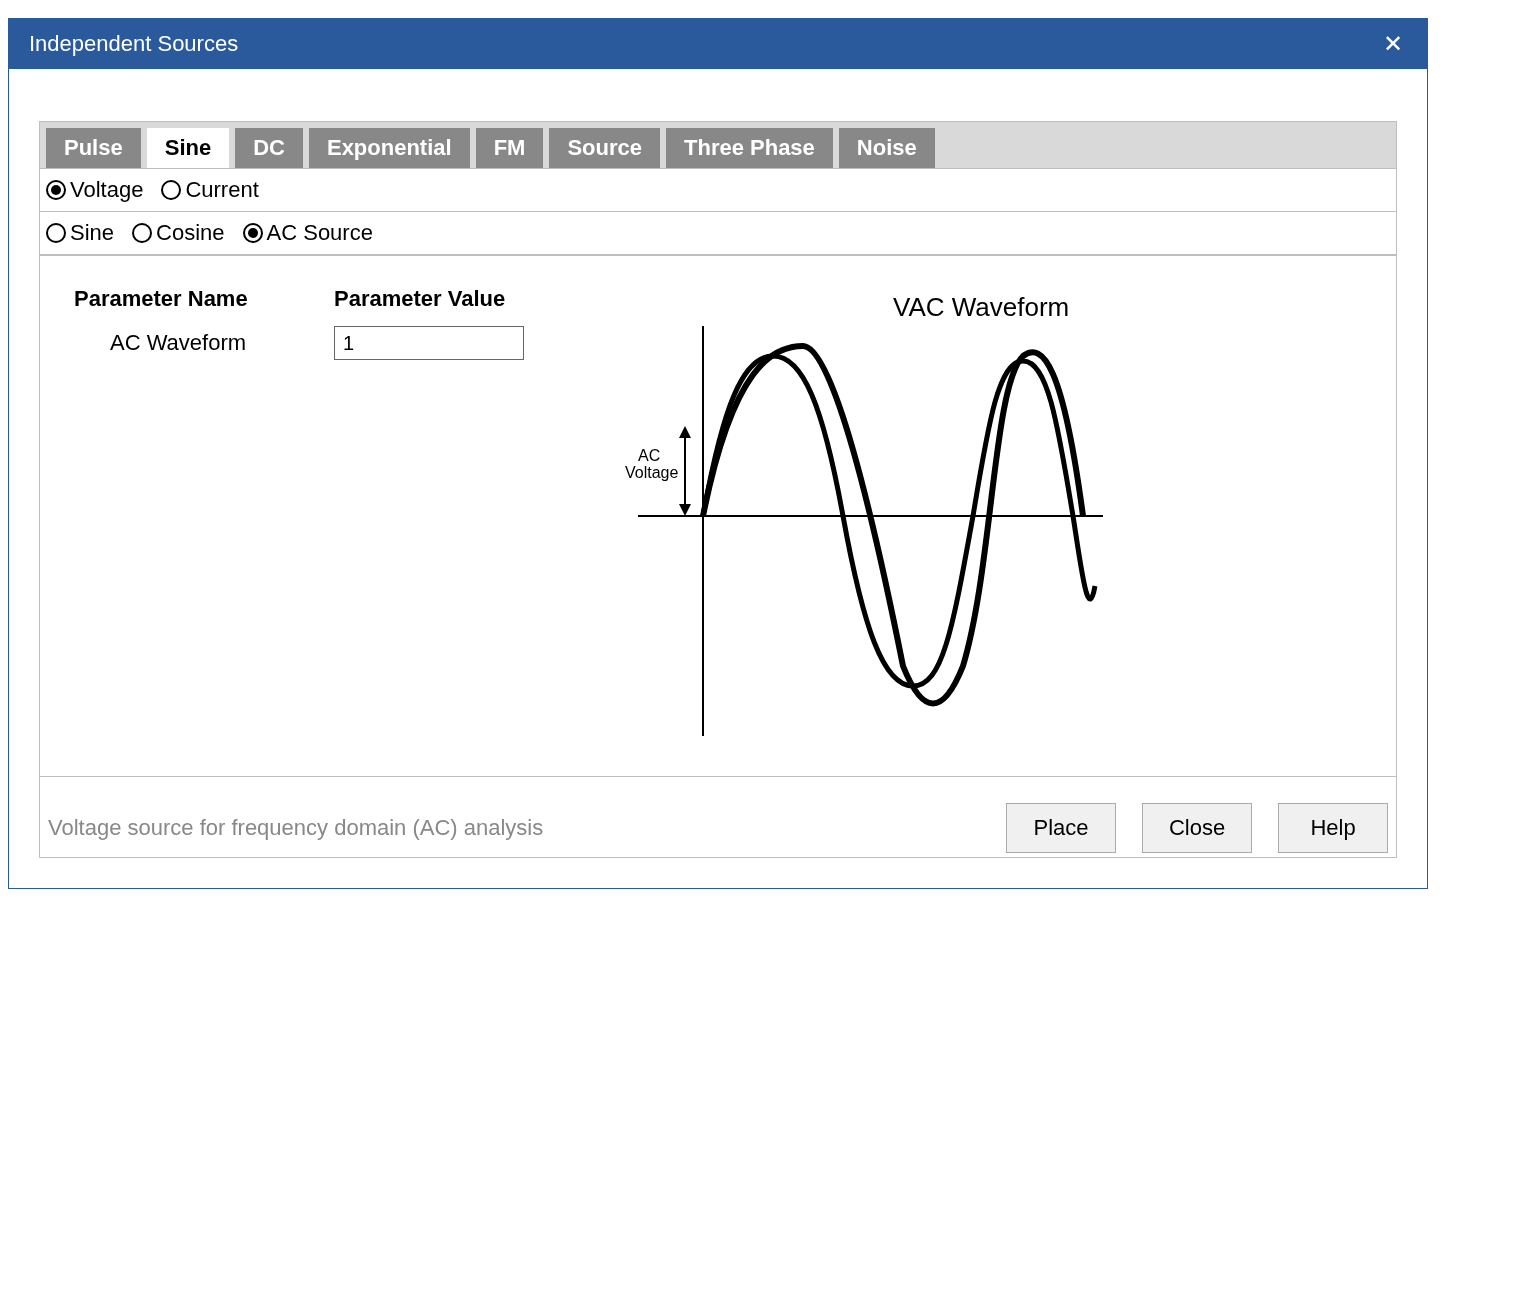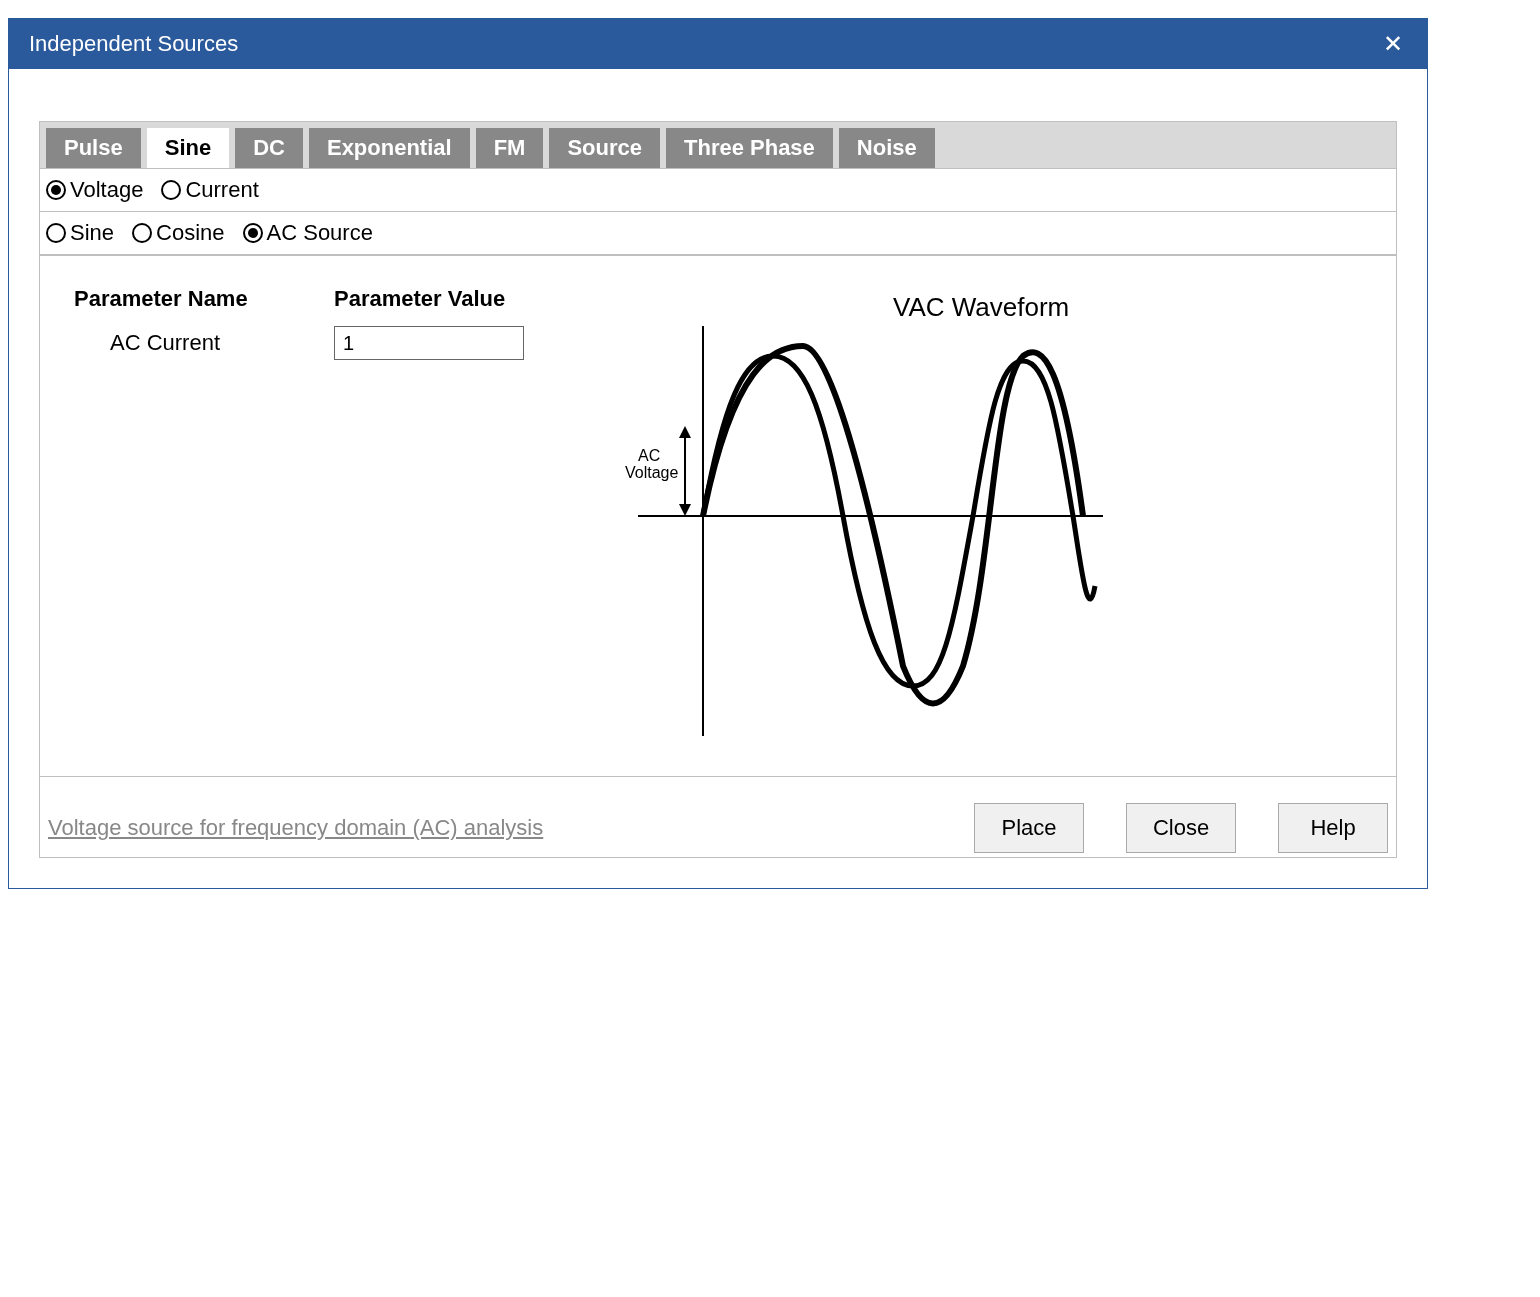--- a/index.html
+++ b/index.html
@@ -138,25 +138,24 @@
   }
   .footer {
     display: flex;
     align-items: center;
     padding: 26px 8px 4px 8px;
   }
   .footer .desc {
     flex: 1;
     color: #888;
     font-size: 22px;
-    text-decoration: underline;
   }
   .footer .buttons {
     display: flex;
-    gap: 42px;
+    gap: 26px;
   }
   .btn {
     width: 110px;
     height: 50px;
     background: #f0f0f0;
     border: 1px solid #aaa;
     font-size: 22px;
     cursor: pointer;
     display: flex;
     align-items: center;
@@ -218,21 +217,21 @@
         <div class="section-sep"></div>
 
         <div class="body-row">
 
           <div class="params">
             <div class="param-header">
               <span>Parameter Name</span>
               <span>Parameter Value</span>
             </div>
             <div class="param-row">
-              <span class="label">AC Current</span>
+              <span class="label">AC Waveform</span>
               <input type="text" value="1" style="">
             </div>
           </div>
 
           <div class="chart-area">
             <svg viewBox="0 0 500 460" width="500" height="460">
 
               <text x="280" y="30" font-size="26" font-family="Tahoma,Arial">VAC Waveform</text>
 
               <line x1="90" y1="40" x2="90" y2="450" stroke="#000" stroke-width="2"></line>

